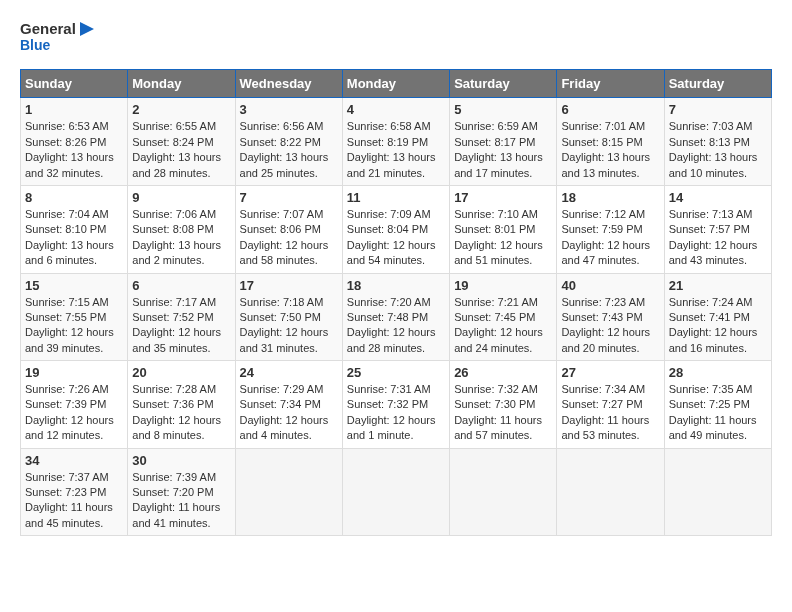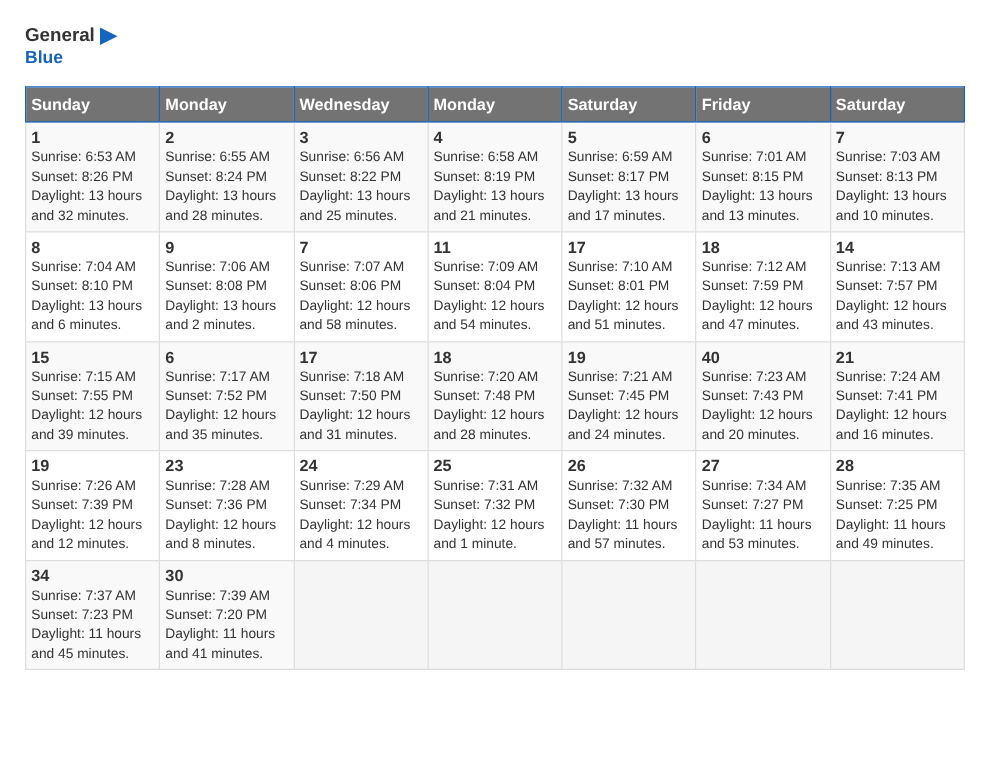--- a/index.html
+++ b/index.html
@@ -196,21 +196,21 @@
           <span class="day-num">21</span>
           <div class="cell-text">Sunrise: 7:24 AM<br>Sunset: 7:41 PM<br>Daylight: 12 hours and 16 minutes.</div>
         </td>
       </tr>
       <tr>
         <td>
           <span class="day-num">19</span>
           <div class="cell-text">Sunrise: 7:26 AM<br>Sunset: 7:39 PM<br>Daylight: 12 hours and 12 minutes.</div>
         </td>
         <td>
-          <span class="day-num">23</span>
+          <span class="day-num">20</span>
           <div class="cell-text">Sunrise: 7:28 AM<br>Sunset: 7:36 PM<br>Daylight: 12 hours and 8 minutes.</div>
         </td>
         <td>
           <span class="day-num">24</span>
           <div class="cell-text">Sunrise: 7:29 AM<br>Sunset: 7:34 PM<br>Daylight: 12 hours and 4 minutes.</div>
         </td>
         <td>
           <span class="day-num">25</span>
           <div class="cell-text">Sunrise: 7:31 AM<br>Sunset: 7:32 PM<br>Daylight: 12 hours and 1 minute.</div>
         </td>

